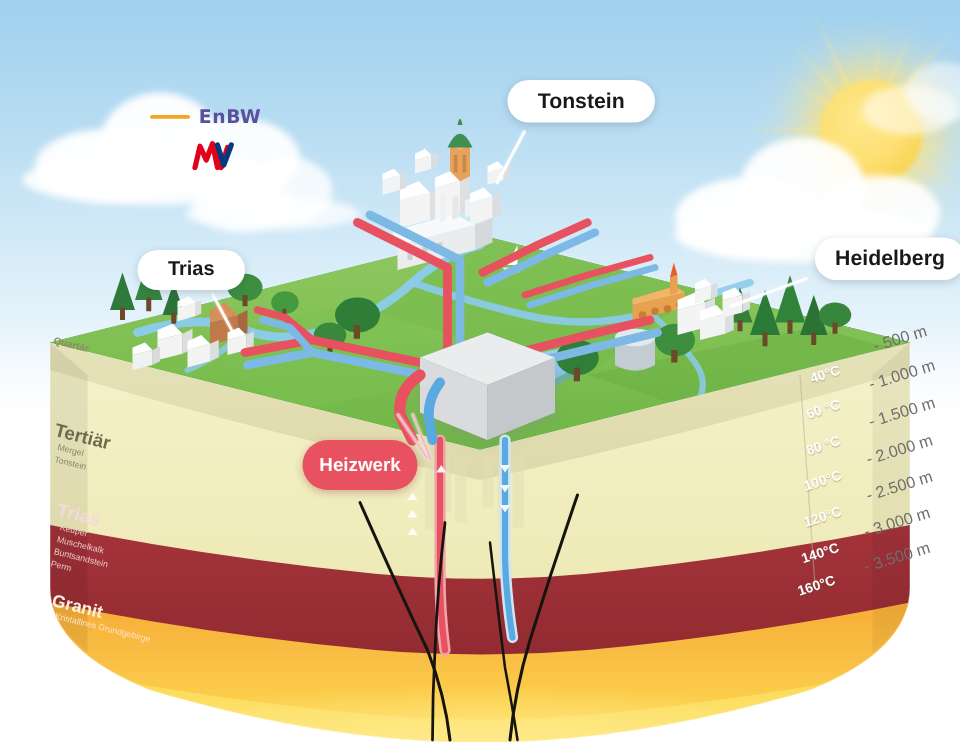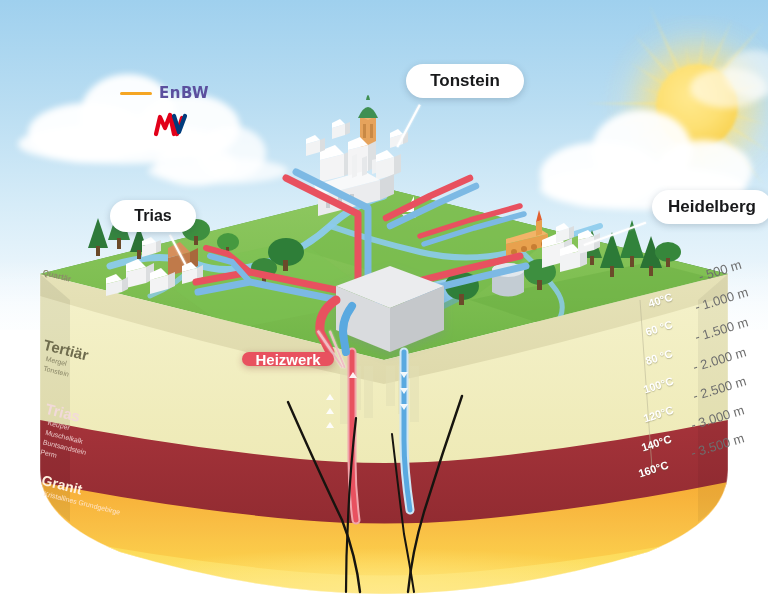--- a/index.html
+++ b/index.html
@@ -445,21 +445,21 @@
   </div>
 
   <div class="pill" style="left:110px;top:200px;width:86px;height:32px;font-size:16px;">
     <span>Trias</span>
   </div>
 
   <div class="pill" style="left:652px;top:190px;width:120px;height:34px;font-size:17px;">
     <span>Heidelberg</span>
   </div>
 
-  <div class="pill red" style="left:242px;top:352px;width:92px;height:14px;font-size:15px;">
+  <div class="pill red" style="left:242px;top:352px;width:92px;height:40px;font-size:15px;">
     <span>Heizwerk</span>
   </div>
 
   <div class="geo-main" style="left:44px;top:268px;font-size:8px;color:#8d8a6a;transform:rotate(14deg);transform-origin:0 0;">
     <span>Quartär</span>
   </div>
 
   <div class="geo-main" style="left:46px;top:336px;font-size:15px;color:#6f6c4e;transform:rotate(14deg);transform-origin:0 0;">
     <span>Tertiär</span>
   </div>

